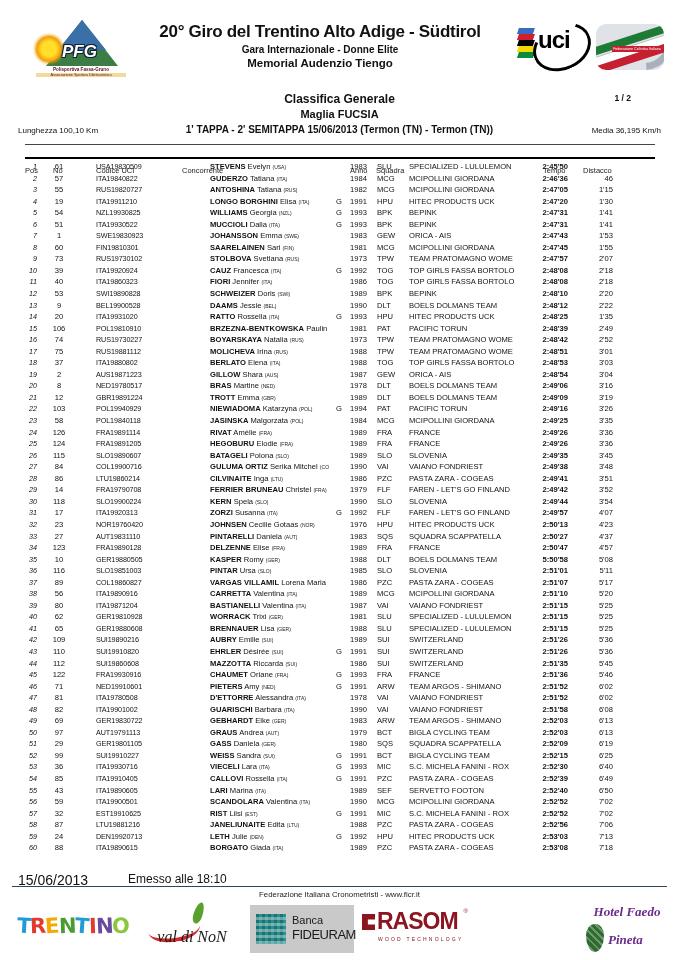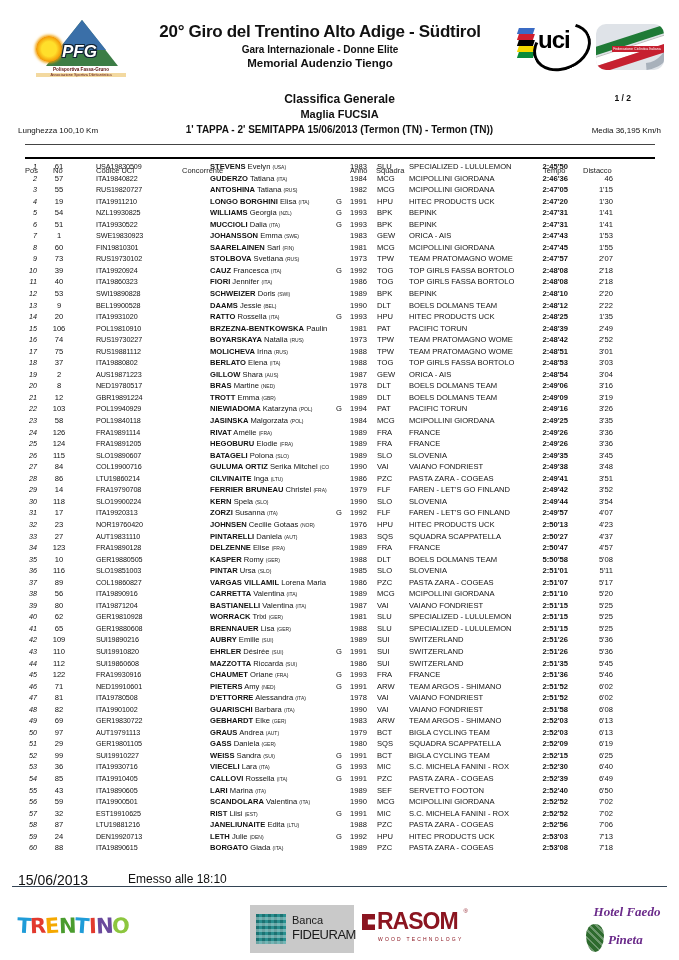--- a/index.html
+++ b/index.html
@@ -928,24 +928,30 @@
         <span class="c-sq">PZC</span>
         <span class="c-team">PASTA ZARA - COGEAS</span>
         <span class="c-tempo">2:53'08</span>
         <span class="c-dist">7'18</span>
       </div>
     </div>
 
   <div class="f-date">15/06/2013</div>
   <div class="f-emesso">Emesso alle 18:10</div>
   <div class="hl hl-bottom"></div>
+  <div class="f-fed">Federazione Italiana Cronometristi - www.ficr.it</div>
 
   <div class="sponsors">
     <div class="sp sp-trentino">
       <div class="wrap" id="trentino-letters"><span class="lt">T</span><span class="lt">R</span><span class="lt">E</span><span class="lt">N</span><span class="lt">T</span><span class="lt">I</span><span class="lt">N</span><span class="lt">O</span></div>
+    </div>
+    <div class="sp sp-valdinon">
+      <div class="leaf"></div>
+      <div class="swoosh"></div>
+      <div class="txt">val di NoN</div>
     </div>
     <div class="sp sp-rasom">
       <div class="glyph"></div>
       <div class="nm">RASOM</div>
       <div class="reg">®</div>
       <div class="tag">WOOD TECHNOLOGY</div>
     </div>
     <div class="sp sp-fideuram">
       <div class="sq"></div>
       <div class="t1">Banca</div>

